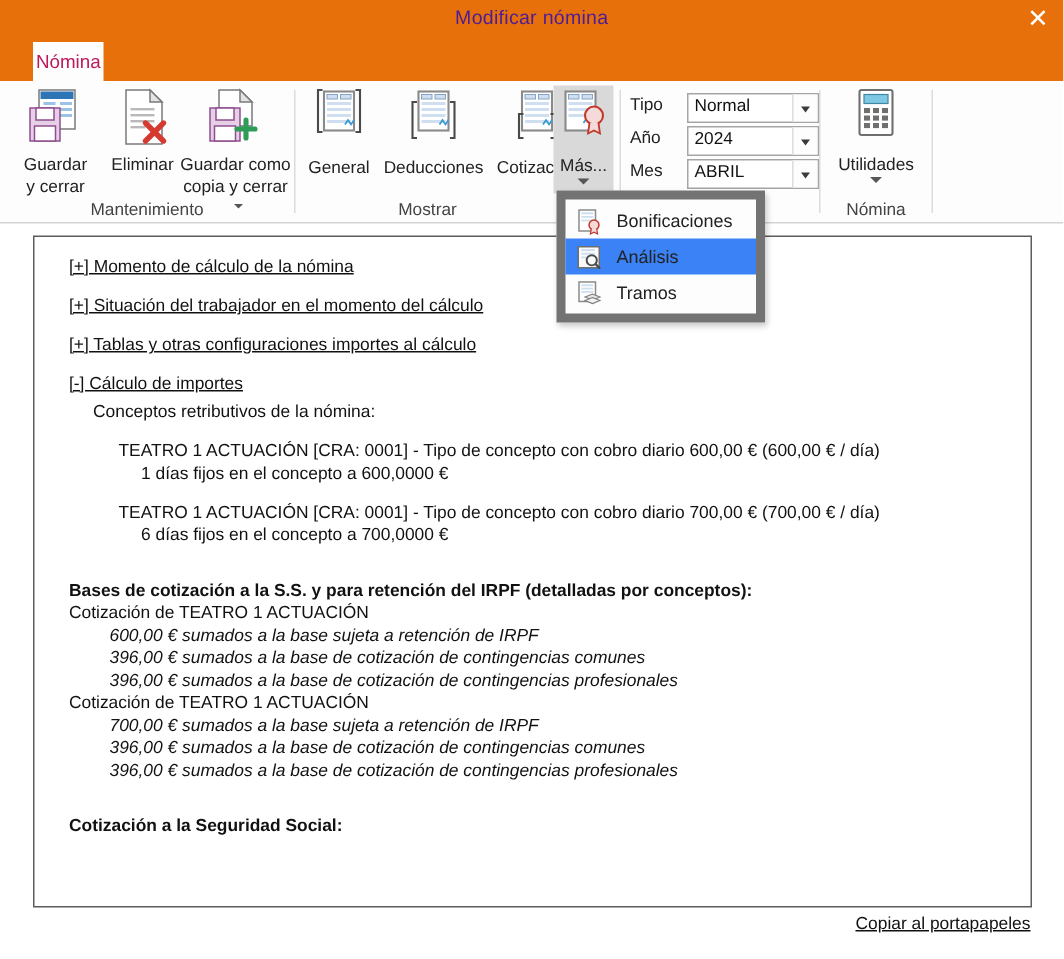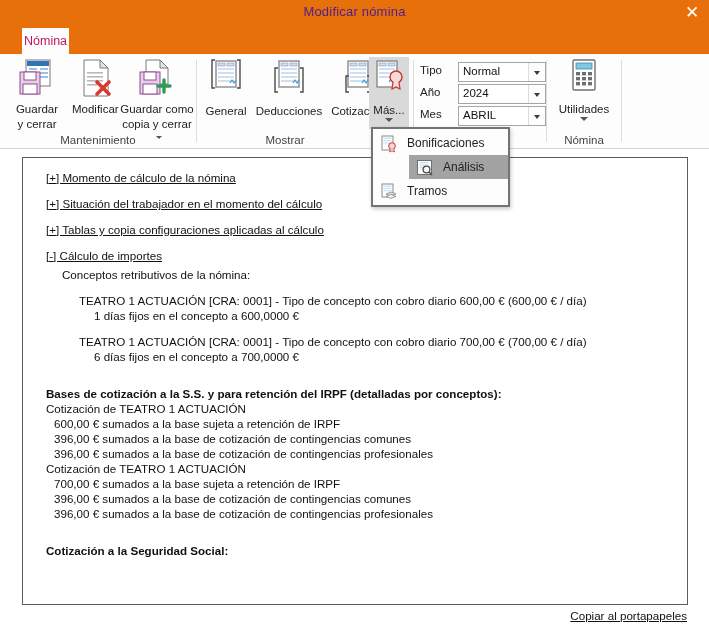--- a/index.html
+++ b/index.html
@@ -135,35 +135,35 @@
     border-right: 3.5px solid transparent;
     border-top: 4px solid #3a3a3a;
   }
 
   
   .menu {
     position: absolute;
     left: 371px; top: 127px;
     width: 139px;
     background: #fdfdfd;
-    border: 2px solid #737373;
+    border: 6px solid #737373;
     box-shadow: 1px 2px 4px rgba(0,0,0,.22);
     z-index: 50;
     padding: 2px 0;
   }
   .menu-item {
     position: relative;
     height: 24px;
     line-height: 24px;
     padding-left: 34px;
     font-size: 12px;
     color: #222;
     cursor: pointer;
   }
-  .menu-item.hl { background: #a3a3a3; margin-left: 36px; }
+  .menu-item.hl { background: #3b82f6; }
   .menu-item .mico {
     position: absolute; left: 7px; top: 4px;
   }
 
   
   .content {
     position: absolute;
     left: 22px; top: 157px;
     width: 666px; height: 448px;
     border: 1px solid #5c5c5c;
@@ -189,21 +189,21 @@
   .toggle-link.last { margin-bottom: 4px; }
   .sec-title {
     font-weight: normal;
     font-size: 11.6px;
     margin-left: 16px;
   }
   .blank { height: 11px; }
   .ln { white-space: pre; }
   .ind1 { margin-left: 33px; }
   .ind2 { margin-left: 48px; }
-  .ind3 { margin-left: 8px; }
+  .ind3 { margin-left: 27px; font-style: italic; }
   .bold { font-weight: bold; }
 
   
   .footer-link {
     position: absolute;
     right: 22px; top: 609px;
     font-size: 11.6px;
     color: #111;
     text-decoration: underline;
     cursor: pointer;
@@ -255,21 +255,21 @@
             <rect x="11" y="14" width="16" height="1.6" fill="#b9b9b9"></rect>
             <rect x="11" y="18" width="16" height="1.6" fill="#b9b9b9"></rect>
             <rect x="11" y="22" width="16" height="1.6" fill="#b9b9b9"></rect>
             <rect x="11" y="26" width="10" height="1.6" fill="#b9b9b9"></rect>
             <g stroke="#d63a2f" stroke-width="3.6" stroke-linecap="round">
               <line x1="21" y1="24" x2="33" y2="36"></line>
               <line x1="33" y1="24" x2="21" y2="36"></line>
             </g>
           </svg>
         </span>
-        <span class="lbl">Modificar</span>
+        <span class="lbl">Eliminar</span>
       </div>
 
       <div class="rbtn" style="left:118px;width:78px;">
         <span class="ico">
           <svg width="38" height="40" viewBox="0 0 38 40">
             <path d="M8 2 h14 l8 8 v16 h-22 z" fill="#ffffff" stroke="#7a7a7a"></path>
             <path d="M22 2 l8 8 h-8 z" fill="#e4e4e4" stroke="#7a7a7a"></path>
             <rect x="2" y="14" width="20" height="22" fill="#e8cfe8" stroke="#8e4f8e"></rect>
             <rect x="6" y="14" width="12" height="8" fill="#ffffff" stroke="#8e4f8e"></rect>
             <rect x="5" y="26" width="14" height="10" fill="#ffffff" stroke="#8e4f8e"></rect>
@@ -468,21 +468,21 @@
       </span>
       <span>Tramos</span>
     </div>
   </div>
 
   <div class="content">
     <div class="content-inner">
 
       <span class="toggle-link">[+] Momento de cálculo de la nómina</span>
       <span class="toggle-link">[+] Situación del trabajador en el momento del cálculo</span>
-      <span class="toggle-link">[+] Tablas y copia configuraciones aplicadas al cálculo</span>
+      <span class="toggle-link">[+] Tablas y otras configuraciones importes al cálculo</span>
       <span class="toggle-link last">[-] Cálculo de importes</span>
 
       <div class="sec-title">Conceptos retributivos de la nómina:</div>
       <div class="blank"></div>
 
       <div class="ln ind1">TEATRO 1 ACTUACIÓN [CRA: 0001] - Tipo de concepto con cobro diario 600,00 € (600,00 € / día)</div>
       <div class="ln ind2">1 días fijos en el concepto a 600,0000 €</div>
       <div class="blank"></div>
       <div class="ln ind1">TEATRO 1 ACTUACIÓN [CRA: 0001] - Tipo de concepto con cobro diario 700,00 € (700,00 € / día)</div>
       <div class="ln ind2">6 días fijos en el concepto a 700,0000 €</div>

